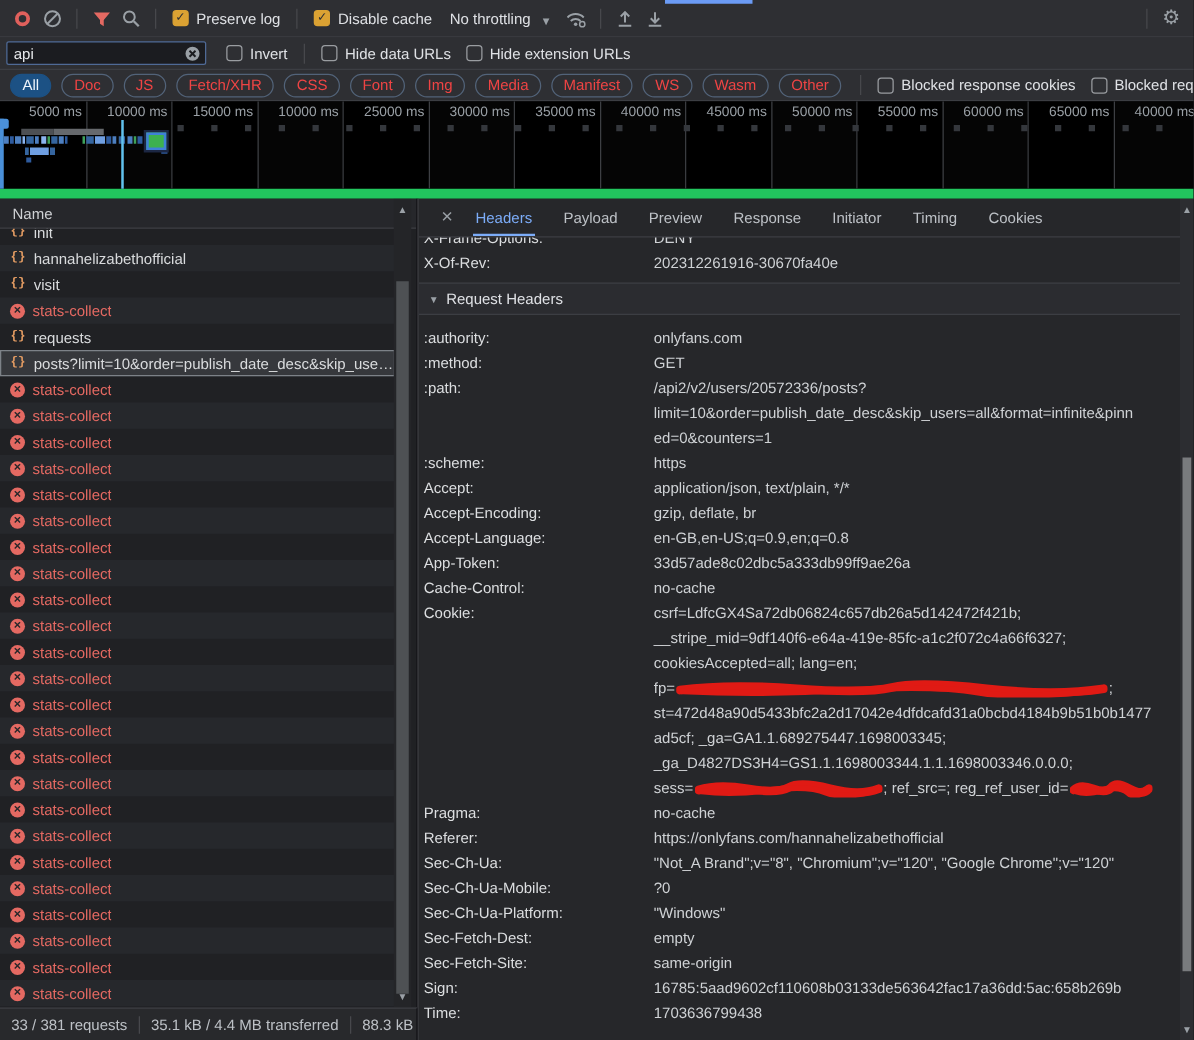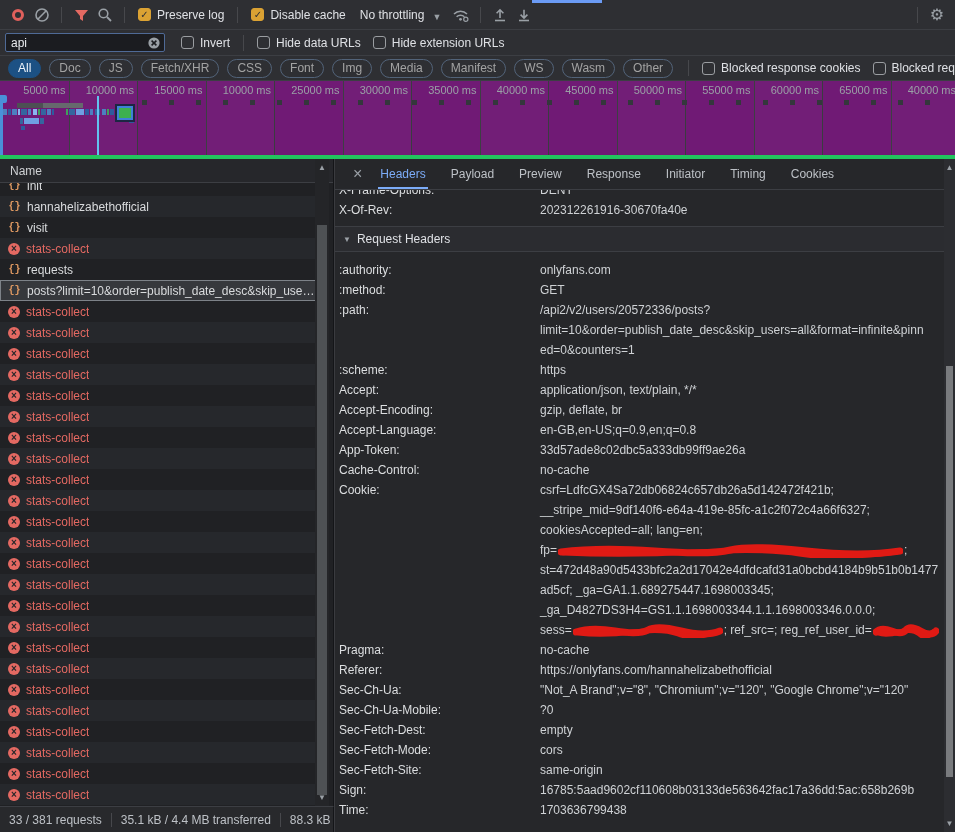--- a/index.html
+++ b/index.html
@@ -27,24 +27,24 @@
   .ddl{display:flex;align-items:flex-end;gap:8px;margin:0 8px;cursor:pointer;white-space:nowrap;}
   .caret{color:#9aa0a6;font-size:9px;}
   .gear{font-size:16px;color:#9aa0a6;line-height:1;}
   .spacer{flex:1;}
   
   .finput{position:relative;width:160px;height:19px;background:#1b1c20;border:1px solid #4f6a96;border-radius:2px;
           display:flex;align-items:center;padding:0 20px 0 5px;color:#e8eaed;flex:none;margin-right:10px;}
   .finput .clearx{position:absolute;right:3px;top:2px;}
   
   .pill{border:1px solid #526379;border-radius:10px;height:19px;padding:0 9px;display:inline-flex;align-items:center;
-        margin-right:8px;color:#a3a3a3;white-space:nowrap;cursor:pointer;flex:none;}
+        margin-right:8px;color:#ef4444;white-space:nowrap;cursor:pointer;flex:none;}
   .pill.sel{background:#1c5184;border-color:#1c5184;color:#eef4fb;}
   
-  #timeline{position:absolute;top:81px;left:0;width:955px;height:78px;background:#701a75;border-bottom:4px solid #22c55e;overflow:hidden;}
+  #timeline{position:absolute;top:81px;left:0;width:955px;height:78px;background:#000000;border-bottom:8px solid #22c55e;overflow:hidden;}
   .gridline{position:absolute;top:0;bottom:0;width:1px;background:#3a3c40;}
   .colshade{position:absolute;top:0;bottom:0;background:rgba(255,255,255,0.018);}
   .ticklabel{position:absolute;top:3px;color:#9aa0a6;font-size:11px;white-space:nowrap;}
   .wbar{position:absolute;}
   #playhead{position:absolute;width:2px;background:#62c2ee;}
   #grip{position:absolute;background:#4a90d9;}
   #gripnotch{position:absolute;background:#4a90d9;border-radius:0 2px 2px 0;}
   #selbox{position:absolute;border:2px solid #3f80d8;background:#3db04f;box-shadow:0 0 0 2px #1c2743;}
   .faint{position:absolute;background:#34373c;}
   
@@ -72,21 +72,21 @@
   
   #rightpanel{position:absolute;top:159px;left:334px;width:610px;height:673px;background:#26272a;border-left:1px solid #3a3b3f;overflow:hidden;}
   #tabbar{height:31px;border-bottom:1px solid #3c3e43;display:flex;align-items:stretch;padding-left:10px;}
   .closex{display:flex;align-items:center;color:#9aa0a6;font-size:16px;padding:0 8px;margin-right:8px;cursor:pointer;}
   .tab{display:flex;align-items:center;padding:0 2px;margin-right:21px;color:#bdc1c6;cursor:pointer;white-space:nowrap;}
   .tab.active{color:#7cacf8;box-shadow:inset 0 -2px 0 #7cacf8;}
   .clipwrap{height:10px;overflow:hidden;}
   .hrowline{display:flex;height:20px;align-items:center;}
   .clipwrap .hrowline{margin-top:-10px;}
   .hname{flex:0 0 188px;padding-left:4px;color:#dcdee0;white-space:nowrap;}
-  .hval{color:#cfd2d5;white-space:nowrap;margin-left:17px;}
+  .hval{color:#cfd2d5;white-space:nowrap;}
   #sectionhdr{height:26px;margin-top:6px;background:#2b2c30;border-top:1px solid #3c3e43;border-bottom:1px solid #3c3e43;
               display:flex;align-items:center;padding-left:8px;gap:6px;cursor:pointer;}
   .disc{color:#9aa0a6;font-size:8px;}
   #headerslist{padding-top:8px;}
   .hrow{display:flex;align-items:flex-start;}
   .hrow .hname{line-height:20px;}
   .hline{height:20px;line-height:20px;color:#cfd2d5;white-space:nowrap;}
   .redact{display:inline-block;vertical-align:middle;margin:0 1px;}
   
   #statusbar{position:absolute;top:806px;left:0;width:334px;height:26px;background:#28292c;border-top:1px solid #3c3e43;
@@ -574,29 +574,29 @@
             <div class="hline"><span>"Not_A Brand";v="8", "Chromium";v="120", "Google Chrome";v="120"</span></div>
           </div>
         </div>
         <div class="hrow">
           <div class="hname">Sec-Ch-Ua-Mobile:</div>
           <div class="hval">
             <div class="hline"><span>?0</span></div>
           </div>
         </div>
         <div class="hrow">
+          <div class="hname">Sec-Ch-Ua-Platform:</div>
+          <div class="hval">
+            <div class="hline"><span>"Windows"</span></div>
+          </div>
+        </div>
+        <div class="hrow">
           <div class="hname">Sec-Fetch-Dest:</div>
           <div class="hval">
             <div class="hline"><span>empty</span></div>
-          </div>
-        </div>
-        <div class="hrow">
-          <div class="hname">Sec-Fetch-Mode:</div>
-          <div class="hval">
-            <div class="hline"><span>cors</span></div>
           </div>
         </div>
         <div class="hrow">
           <div class="hname">Sec-Fetch-Site:</div>
           <div class="hval">
             <div class="hline"><span>same-origin</span></div>
           </div>
         </div>
         <div class="hrow">
           <div class="hname">Sign:</div>

